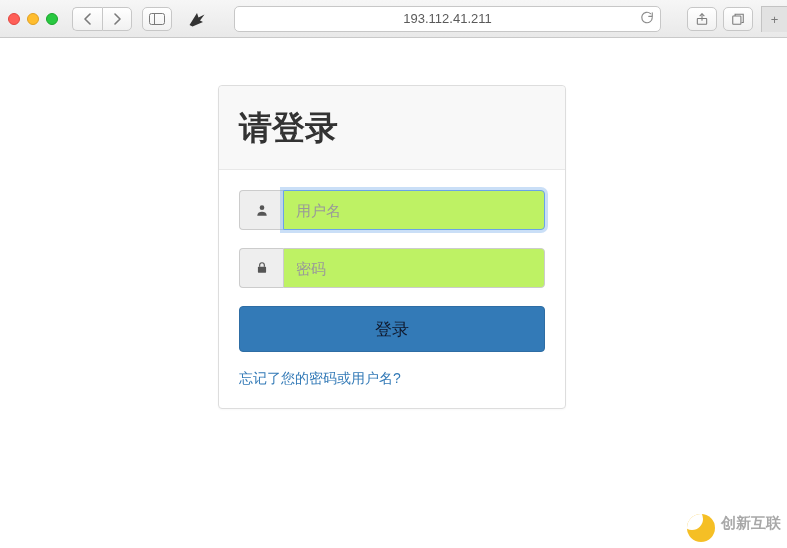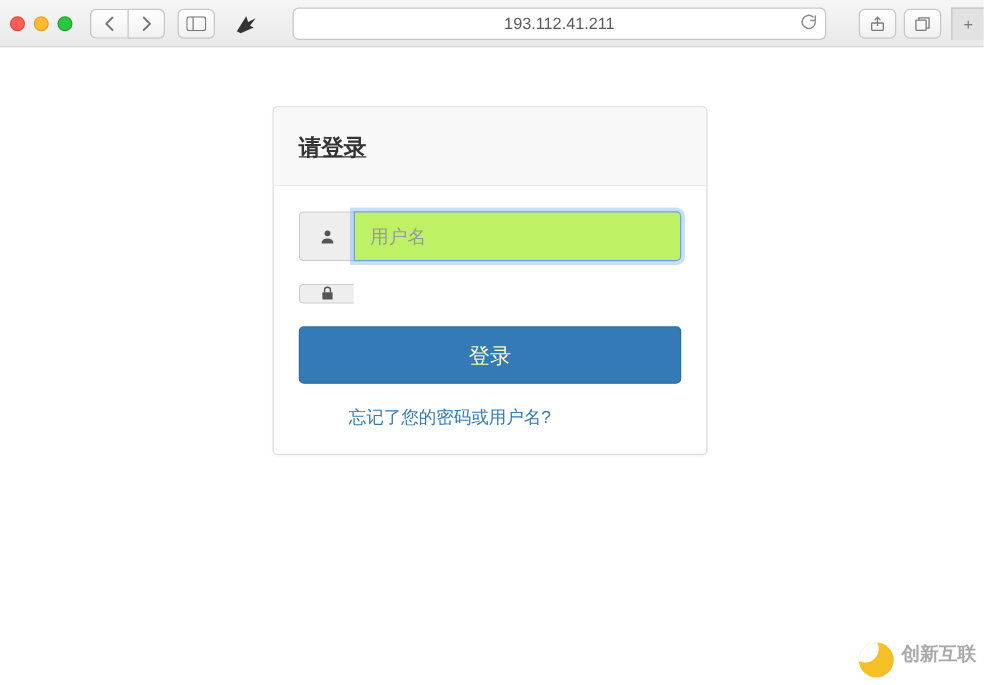--- a/index.html
+++ b/index.html
@@ -82,24 +82,23 @@
     background: #fff;
     box-shadow: 0 1px 2px rgba(0,0,0,0.03);
   }
   .card-head {
     padding: 20px 20px 18px 20px;
     border-bottom: 1px solid #e8e8e8;
     background: #f8f8f8;
     border-radius: 4px 4px 0 0;
   }
   .card-head h1 {
-    font-size: 18px;
+    font-size: 33px;
     font-weight: 700;
     color: #333;
-    text-decoration: underline;
   }
   .card-body { padding: 20px; }
 
   .input-row {
     display: flex;
     margin-bottom: 18px;
   }
   .addon {
     width: 44px;
     border: 1px solid #ccc;
@@ -126,29 +125,29 @@
     box-shadow: 0 0 0 3px rgba(102,163,232,0.35);
   }
   .input-row.focused .addon { border-color:#ccc; }
 
   .submit-btn {
     width: 100%;
     height: 46px;
     background: #337ab7;
     border: 1px solid #2e6da4;
     border-radius: 4px;
-    color: #fef9c3;
+    color: #0f172a;
     font-size: 17px;
     cursor: pointer;
   }
   .forgot {
     margin-top: 18px;
     font-size: 14px;
   }
-  .forgot a { color: #337ab7; text-decoration: none; margin-left: 40px; }
+  .forgot a { color: #337ab7; text-decoration: none; }
 
   
   .watermark {
     position: absolute; right: 6px; bottom: 6px;
     display: flex; align-items: flex-start; gap: 6px;
     color: #9a9a9a; font-size: 15px; font-weight: 600;
     opacity: 0.85;
   }
   .watermark .logo {
     width: 28px; height: 28px; border-radius: 50%;
@@ -244,20 +243,21 @@
         <input class="text-input" type="text" placeholder="用户名" style="">
       </div>
 
       <div class="input-row">
         <div class="addon">
           <svg width="14" height="14" viewBox="0 0 24 24" fill="#555">
               <rect x="5" y="10" width="14" height="10" rx="1"></rect>
               <path d="M8 10V7a4 4 0 1 1 8 0v3" fill="none" stroke="#555" stroke-width="2"></path>
             </svg>
         </div>
+        <input class="text-input" type="password" placeholder="密码" style="">
       </div>
 
       <button class="submit-btn">登录</button>
 
       <div class="forgot">
         <a href="#">忘记了您的密码或用户名?</a>
       </div>
     </div>
   </div>
 

